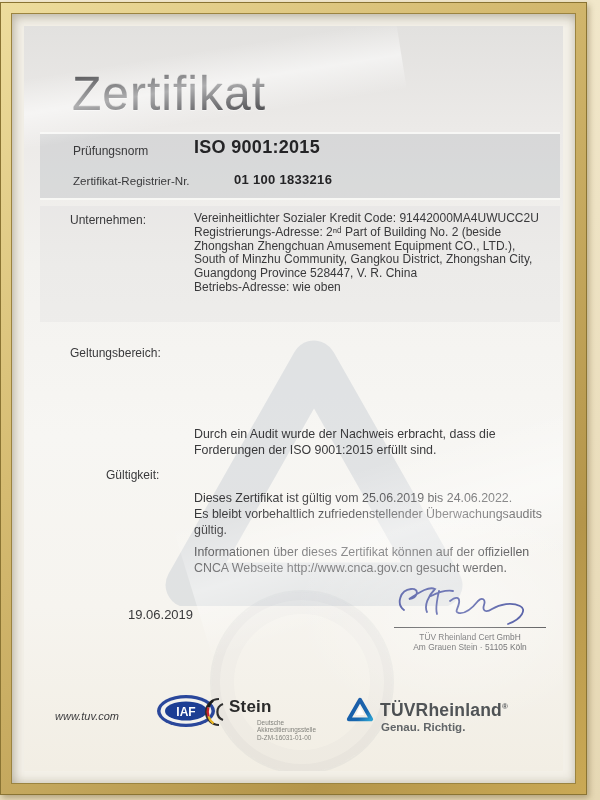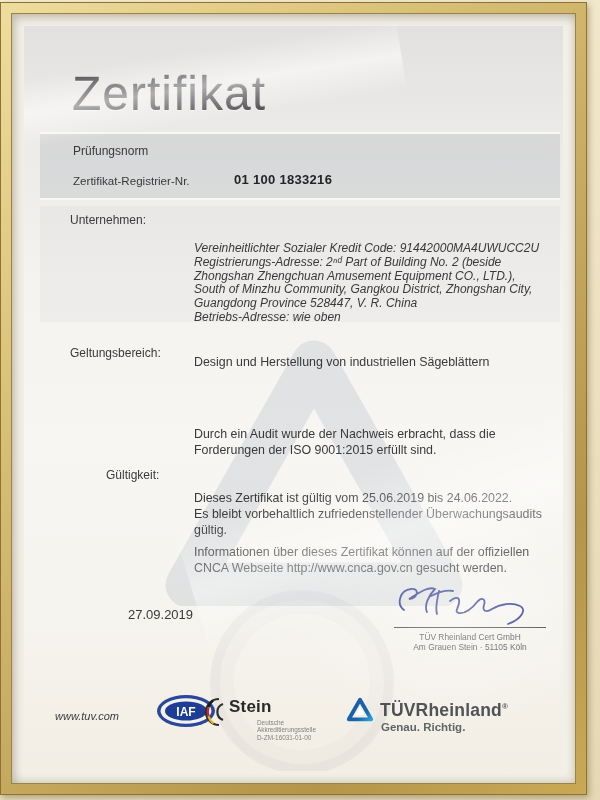--- a/index.html
+++ b/index.html
@@ -74,47 +74,47 @@
         </svg>
 
         <div class="abs seal" style="left:186px;top:564px;width:180px;height:180px;"></div>
 
         <h1 class="abs title" style="left:48px;top:40px;">Zertifikat</h1>
 
         <div class="abs band" style="left:16px;top:108px;width:520px;height:64px;"></div>
         <div class="abs band-soft" style="left:16px;top:180px;width:520px;height:116px;"></div>
 
         <div class="abs lbl" style="left:49px;top:118px;">Prüfungsnorm</div>
+        <div class="abs val-lg" style="left:170px;top:111px;">ISO 9001:2015</div>
 
         <div class="abs lbl" style="left:49px;top:148px;font-size:11.6px;">Zertifikat-Registrier-Nr.</div>
         <div class="abs val-md" style="left:170px;top:146px;">01 100 1833216</div>
 
         <div class="abs lbl" style="left:46px;top:187px;">Unternehmen:</div>
-        <div class="abs addr" style="left:170px;top:216px;width:370px;font-style:italic;">Vereinheitlichter Sozialer Kredit Code: 91442000MA4UWUCC2U
+        <div class="abs addr" style="left:170px;top:186px;width:370px;">Vereinheitlichter Sozialer Kredit Code: 91442000MA4UWUCC2U
 Registrierungs-Adresse: 2ⁿᵈ Part of Building No. 2 (beside
 Zhongshan Zhengchuan Amusement Equipment CO., LTD.),
 South of Minzhu Community, Gangkou District, Zhongshan City,
 Guangdong Province 528447, V. R. China
 Betriebs-Adresse: wie oben</div>
 
         <div class="abs lbl" style="left:46px;top:320px;">Geltungsbereich:</div>
-        <div class="abs txt" style="left:170px;top:329px;width:370px;">Design und Herstellung von industriellen Sägeblättern</div>
 
         <div class="abs txt lines" style="left:170px;top:400px;width:380px;">Durch ein Audit wurde der Nachweis erbracht, dass die
 Forderungen der ISO 9001:2015 erfüllt sind.</div>
 
         <div class="abs lbl" style="left:46px;top:442px;margin-left:36px;">Gültigkeit:</div>
         <div class="abs txt lines" style="left:170px;top:464px;width:380px;">Dieses Zertifikat ist gültig vom 25.06.2019 bis 24.06.2022.
 Es bleibt vorbehaltlich zufriedenstellender Überwachungsaudits
 gültig.</div>
 
         <div class="abs txt lines" style="left:170px;top:518px;width:380px;">Informationen über dieses Zertifikat können auf der offiziellen
 CNCA Webseite http://www.cnca.gov.cn gesucht werden.</div>
 
-        <div class="abs" style="left:104px;top:581px;font-size:13px;color:#39393b;">27.09.2019</div>
+        <div class="abs" style="left:104px;top:581px;font-size:13px;color:#39393b;">19.06.2019</div>
 
         <svg class="abs" style="left:366px;top:552px;" width="170" height="50" viewBox="0 0 170 50">
           <path d="M14 32 C 6 26, 10 12, 21 11 C 30 10, 28 20, 19 21 C 30 14, 39 8, 45 11 C 38 18, 34 28, 37 34
                    M49 13 C 47 22, 45 30, 47 36 M41 18 C 49 14, 57 12, 63 13
                    M60 23 C 66 18, 70 19, 69 25 C 68 31, 64 34, 69 35 C 76 36, 84 28, 88 23 C 92 19, 96 21, 94 27
                    C 92 33, 96 35, 102 31 C 110 26, 122 24, 130 28 C 137 31, 132 41, 118 46" fill="none" stroke="#2e3a93" stroke-width="1.8" stroke-linecap="round"></path>
         </svg>
         <div class="abs sigline" style="left:370px;top:601px;width:152px;"></div>
         <div class="abs issuer" style="left:360px;top:607px;width:172px;">TÜV Rheinland Cert GmbH</div>
         <div class="abs issuer" style="left:360px;top:617px;width:172px;">Am Grauen Stein · 51105 Köln</div>

